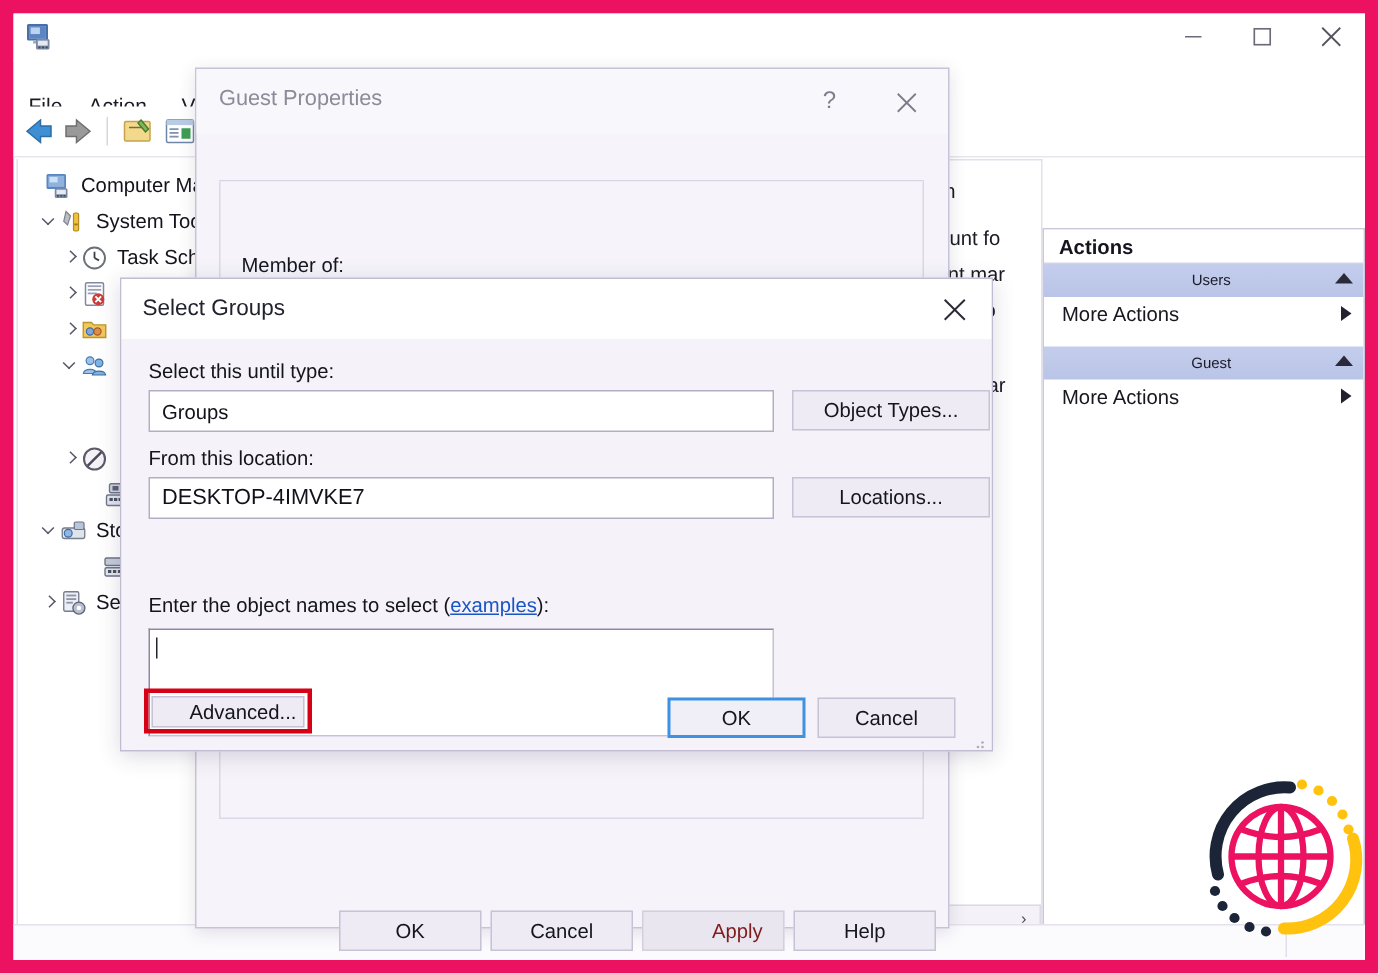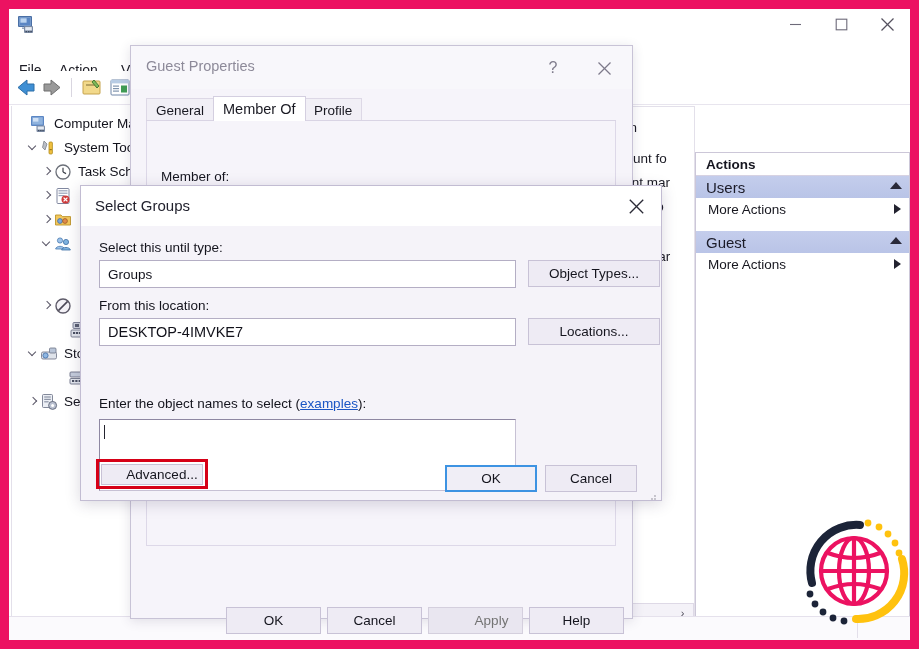--- a/index.html
+++ b/index.html
@@ -155,21 +155,21 @@
     padding-left: 10px;
     box-sizing: border-box;
     font-size: 13.5px; font-weight: bold; color: #15151f;
   }
   .act-group {
     position: absolute; left: 0; width: 100%; height: 22px;
     background: linear-gradient(to bottom, #c4cdec 0%, #b9c4e7 100%);
     display: flex; align-items: center;
     padding-left: 10px;
     box-sizing: border-box;
-    font-size: 15px; color: #1b1b28;
+    font-size: 10px; color: #1b1b28; justify-content: center;
   }
   .act-collapse {
     position: absolute; right: 7px; top: 6px;
     width: 0; height: 0;
     border-left: 6px solid transparent;
     border-right: 6px solid transparent;
     border-bottom: 7px solid #2a2a3a;
   }
   .act-item {
     position: absolute; left: 0; width: 100%; height: 22px;
@@ -280,21 +280,21 @@
   .btn {
     background: #eeebf4;
     border: 1px solid #c8c2d6;
     font-size: 13.5px;
     color: #15151e;
     display: flex; align-items: center; justify-content: center;
     box-sizing: border-box;
     font-family: "Liberation Sans", sans-serif;
     white-space: nowrap;
   }
-  .btn.disabled { color: #737373; background: #e9e6f0; border-color: #d4cfdd; padding-left: 32px; }
+  .btn.disabled { color: #7f1d1d; background: #e9e6f0; border-color: #d4cfdd; padding-left: 32px; }
   .btn.primary { background: #f0eef6; border: 2px solid #3d93e2; }
 
   .add-btn    { position: absolute; left: 28px;  top: 337px; width: 100px; height: 30px; background:#f4f2f9; border:2px solid #3d93e2; }
   .remove-btn { position: absolute; left: 150px; top: 337px; width: 100px; height: 30px; }
 
   .note {
     position: absolute; left: 268px; top: 328px; width: 210px;
     font-size: 13px; color: #1a1a24; line-height: 18px;
   }
 
@@ -652,25 +652,20 @@
     <div class="dlg-bg-top"></div>
     <div class="dlg-title">Guest Properties</div>
     <div class="dlg-help">?</div>
     <div class="dlg-close">
       <svg width="15" height="15" viewBox="0 0 15 15">
         <line x1="1.5" y1="1.5" x2="13.5" y2="13.5" stroke="#7d7a8a" stroke-width="1.2"></line>
         <line x1="13.5" y1="1.5" x2="1.5" y2="13.5" stroke="#7d7a8a" stroke-width="1.2"></line>
       </svg>
     </div>
 
-    <div class="tabstrip">
-      <div class="tab" style="left:0px;">General</div>
-      <div class="tab active" style="left:67px;">Member Of</div>
-      <div class="tab" style="left:158px;">Profile</div>
-    </div>
     <div class="tab-underline"></div>
 
     <div class="props-body">
       <div class="member-label">Member of:</div>
 
       <div class="member-list">
         <div class="member-row">
           <span class="grp-ico">
             <svg width="18" height="18" viewBox="0 0 18 18">
               <circle cx="5.6" cy="5.6" r="2.5" fill="#9ec3ea" stroke="#4a7bb0" stroke-width=".8"></circle>

